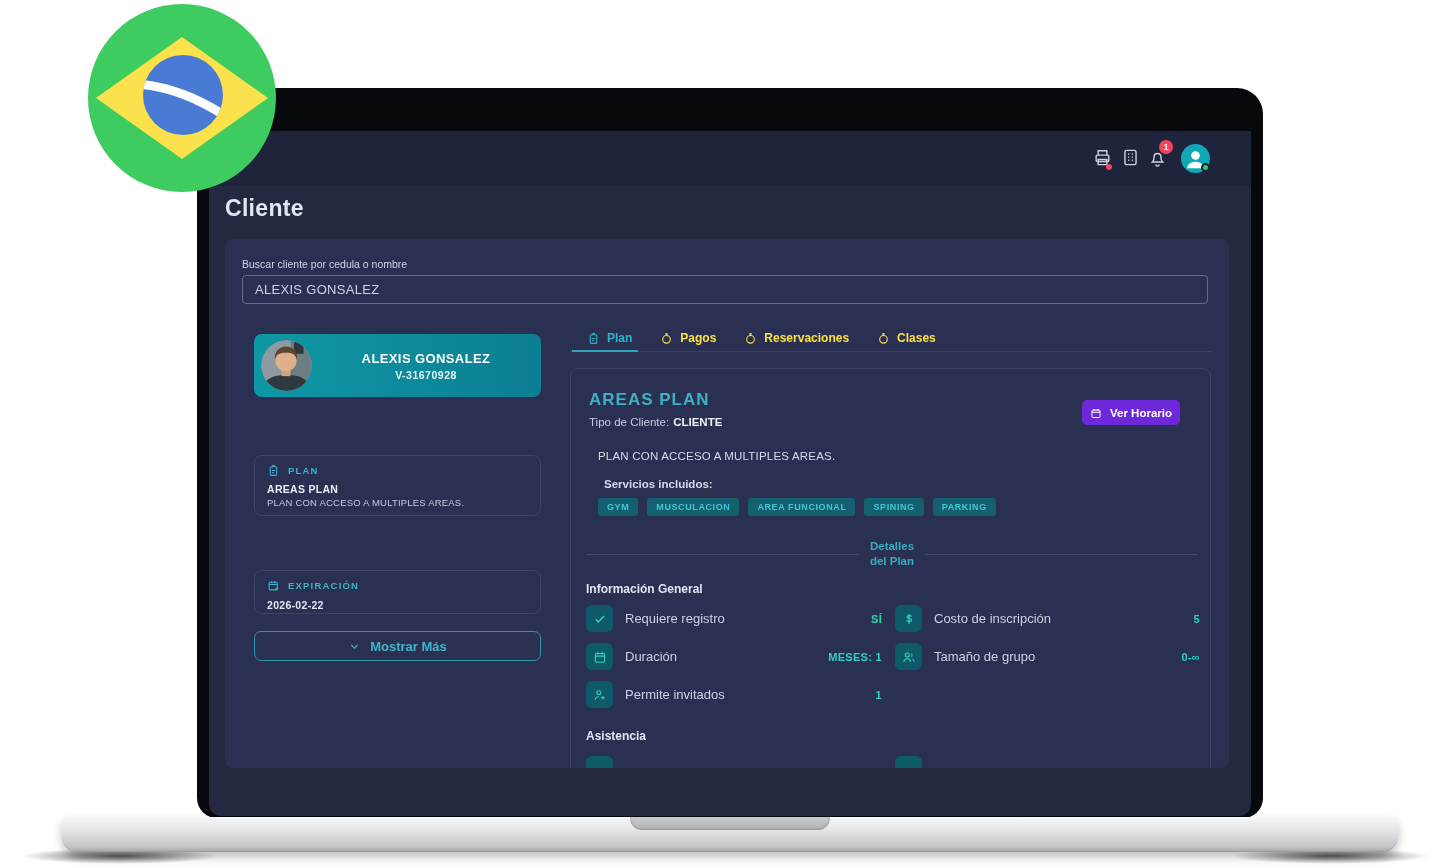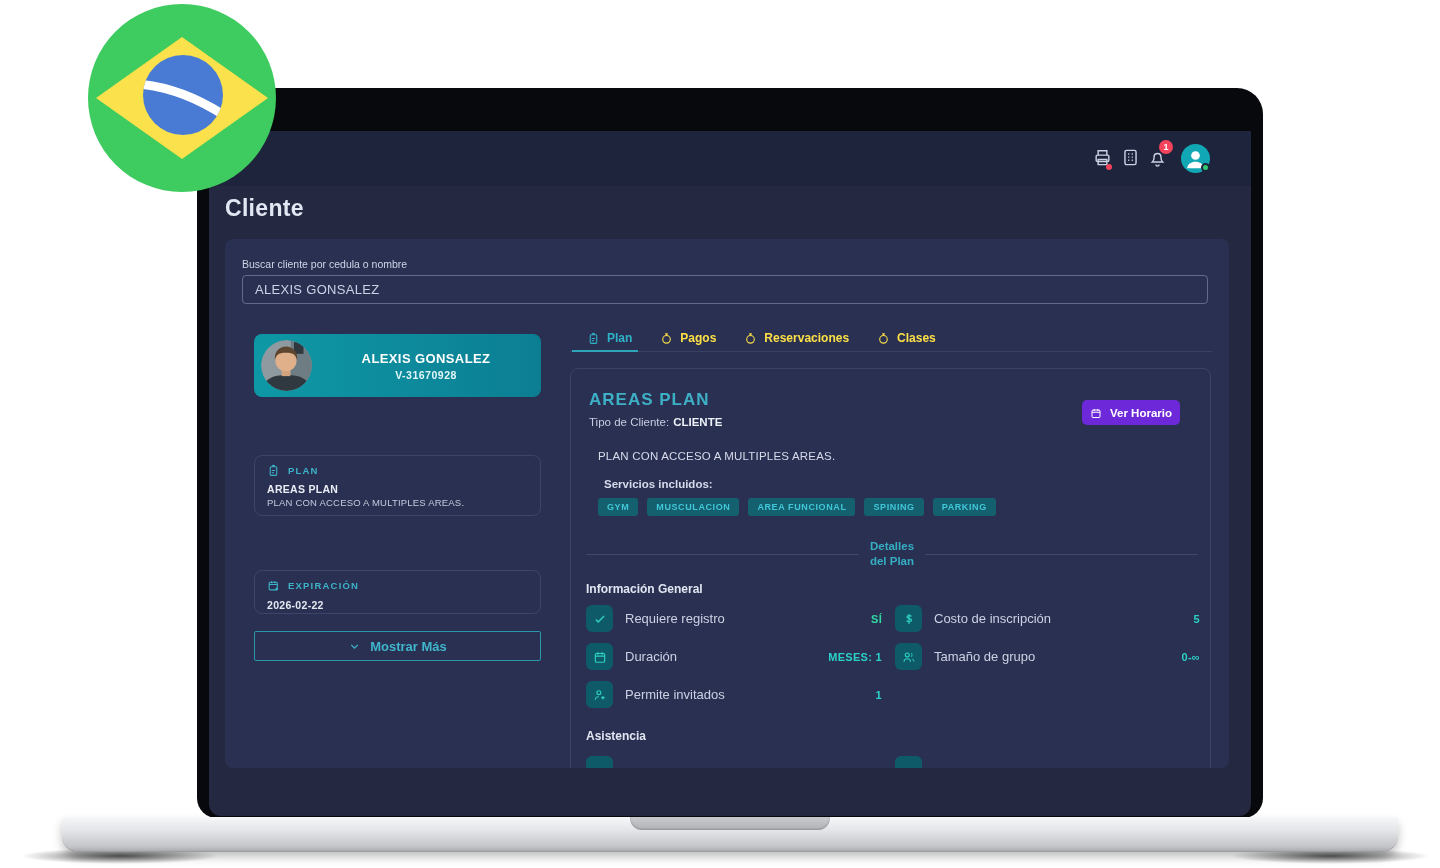--- a/index.html
+++ b/index.html
@@ -62,21 +62,21 @@
   .mini-head { display:flex; align-items:center; gap:8px; color:#3db3c9; font-size:9.5px; font-weight:700; letter-spacing:1.2px; }
   .mini-head svg { width:13px; height:13px; }
   .mini-title { margin-top:6px; font-size:10.5px; font-weight:700; color:#eaedf6; letter-spacing:.3px; }
   .mini-desc { margin-top:2px; font-size:9.5px; color:#c3c9de; letter-spacing:.2px; }
   .mini-value { margin-top:7px; font-size:10.5px; font-weight:700; color:#e4e8f2; letter-spacing:.3px; }
   .card-plan { top:216px; height:61px; }
   .card-registro { top:282px; height:42px; }
   .card-expiracion { top:331px; height:44px; }
 
   .show-more { position:absolute; left:29px; top:392px; width:287px; height:30px; border:1.5px solid #2a97ab;
-    border-radius:2px; display:flex; align-items:center; justify-content:center; gap:9px;
+    border-radius:7px; display:flex; align-items:center; justify-content:center; gap:9px;
     color:#3fb6cb; font-size:13px; font-weight:600; cursor:pointer; }
   .show-more svg { width:13px; height:13px; }
 
   
   .tabbar { position:absolute; left:345px; top:86px; width:642px; height:27px; border-bottom:1px solid #3a4160;
     display:flex; align-items:center; gap:28px; padding-left:17px; }
   .tab { display:flex; align-items:center; gap:7px; font-size:12px; font-weight:600; color:#fde047; cursor:pointer; }
   .tab svg { width:13px; height:13px; }
   .tab.active { color:#2fb3c9; }
   .tab-underline { position:absolute; left:2px; bottom:-1px; width:66px; height:2px; background:#2fa5bb; }

